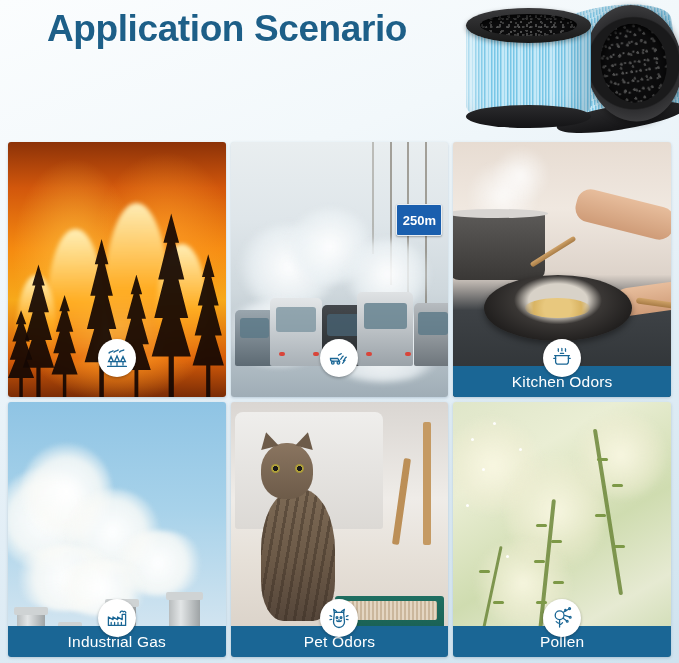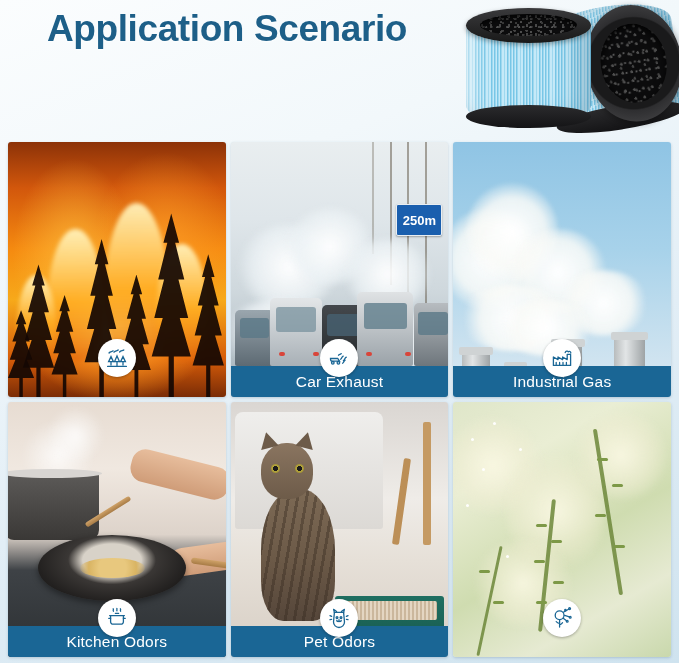--- a/index.html
+++ b/index.html
@@ -280,21 +280,49 @@
       </div>
       <div class="badge">
         <svg viewBox="0 0 24 24" fill="none" stroke="#1a6695" stroke-width="1.3" stroke-linecap="round">
           <path d="M3.5 12.5h7.2l1.8 2.6H5.4a1.9 1.9 0 0 1-1.9-1.9Z"></path>
           <circle cx="5.8" cy="16.8" r="1.3"></circle>
             <circle cx="11.4" cy="16.8" r="1.3"></circle>
           <path d="M13.6 13.2c1.6-.9 1-2.4 2.6-3.1M16.4 14.6c1.8-1 1.1-2.6 2.9-3.4M15.6 17.2c1.5-.8 1-2.2 2.5-3"></path>
           <path d="M11.5 9.2c.7-1 2.1-.7 2.7-1.6"></path>
         </svg>
       </div>
-      <div class="label">Car Exhaust</div>
+    </div>
+
+    <div class="cell">
+      <div class="photo ph-kit">
+        <div class="steam" style="left:6%;top:8%;width:34%;height:26%"></div>
+        <div class="steam" style="left:18%;top:2%;width:26%;height:22%"></div>
+        <div class="arm" style="right:-2%;top:22%;width:46%;height:13%;transform:rotate(14deg)"></div>
+        <div class="arm" style="right:-6%;top:56%;width:32%;height:11%;transform:rotate(-8deg)"></div>
+        <div class="pot" style="left:-2%;top:28%;width:44%;height:26%">
+            <div class="pot-rim"></div>
+          </div>
+        <div class="handle" style="left:34%;top:42%;width:24%;height:5px;transform:rotate(-32deg)"></div>
+        <div class="pan" style="left:14%;top:52%;width:68%;height:26%">
+            <div class="pan-food"></div>
+          </div>
+        <div class="handle" style="right:-2%;top:62%;width:18%;height:6px;transform:rotate(8deg)"></div>
+        <div class="burner" style="left:4%;width:40%"></div>
+        <div class="burner" style="left:48%;width:44%"></div>
+      </div>
+      <div class="badge">
+        <svg viewBox="0 0 24 24" fill="none" stroke="#1a6695" stroke-width="1.3" stroke-linecap="round">
+          <path d="M8.4 5.2c-.7-.9.5-1.5-.2-2.4M12 4.8c-.7-.9.5-1.5-.2-2.4M15.6 5.2c-.7-.9.5-1.5-.2-2.4"></path>
+          <path d="M4.6 9.6h14.8"></path>
+          <path d="M10.4 7.4h3.2"></path>
+          <path d="M5.6 10.2v5.6a2.4 2.4 0 0 0 2.4 2.4h8a2.4 2.4 0 0 0 2.4-2.4v-5.6"></path>
+          <path d="M5.6 12.4H3.8M18.4 12.4h1.8"></path>
+        </svg>
+      </div>
+      <div class="label">Kitchen Odors</div>
     </div>
 
     <div class="cell">
       <div class="photo ph-ind">
         <div class="plume" style="left:-6%;top:26%;width:46%;height:40%"></div>
         <div class="plume" style="left:6%;top:16%;width:42%;height:38%"></div>
         <div class="plume" style="left:26%;top:34%;width:44%;height:34%"></div>
         <div class="plume" style="left:48%;top:50%;width:42%;height:26%"></div>
         <div class="plume" style="left:2%;top:56%;width:50%;height:26%"></div>
         <div class="plume" style="left:20%;top:62%;width:46%;height:22%"></div>
@@ -315,49 +343,20 @@
           </div>
       </div>
       <div class="badge">
         <svg viewBox="0 0 24 24" fill="none" stroke="#1a6695" stroke-width="1.3" stroke-linecap="round" stroke-linejoin="round">
           <path d="M3.4 19.4V11l4.6 2.6V11l4.6 2.6V11l4.6 2.6V8.4h3.4v11Z"></path>
           <path d="M6.2 16.4v2M9.6 16.4v2M13 16.4v2M16.4 16.4v2"></path>
           <path d="M15.2 6.6c.6-1.6 2.4-1.8 3.2-.8.9-1 2.6-.2 2.4 1.2"></path>
         </svg>
       </div>
       <div class="label">Industrial Gas</div>
-    </div>
-
-    <div class="cell">
-      <div class="photo ph-kit">
-        <div class="steam" style="left:6%;top:8%;width:34%;height:26%"></div>
-        <div class="steam" style="left:18%;top:2%;width:26%;height:22%"></div>
-        <div class="arm" style="right:-2%;top:22%;width:46%;height:13%;transform:rotate(14deg)"></div>
-        <div class="arm" style="right:-6%;top:56%;width:32%;height:11%;transform:rotate(-8deg)"></div>
-        <div class="pot" style="left:-2%;top:28%;width:44%;height:26%">
-            <div class="pot-rim"></div>
-          </div>
-        <div class="handle" style="left:34%;top:42%;width:24%;height:5px;transform:rotate(-32deg)"></div>
-        <div class="pan" style="left:14%;top:52%;width:68%;height:26%">
-            <div class="pan-food"></div>
-          </div>
-        <div class="handle" style="right:-2%;top:62%;width:18%;height:6px;transform:rotate(8deg)"></div>
-        <div class="burner" style="left:4%;width:40%"></div>
-        <div class="burner" style="left:48%;width:44%"></div>
-      </div>
-      <div class="badge">
-        <svg viewBox="0 0 24 24" fill="none" stroke="#1a6695" stroke-width="1.3" stroke-linecap="round">
-          <path d="M8.4 5.2c-.7-.9.5-1.5-.2-2.4M12 4.8c-.7-.9.5-1.5-.2-2.4M15.6 5.2c-.7-.9.5-1.5-.2-2.4"></path>
-          <path d="M4.6 9.6h14.8"></path>
-          <path d="M10.4 7.4h3.2"></path>
-          <path d="M5.6 10.2v5.6a2.4 2.4 0 0 0 2.4 2.4h8a2.4 2.4 0 0 0 2.4-2.4v-5.6"></path>
-          <path d="M5.6 12.4H3.8M18.4 12.4h1.8"></path>
-        </svg>
-      </div>
-      <div class="label">Kitchen Odors</div>
     </div>
 
     <div class="cell">
       <div class="photo ph-pet">
         <div class="sofa"></div>
         <div class="stool"></div>
           <div class="stool2"></div>
         <div class="cat-body">
           <div class="cat-stripes"></div>
         </div>
@@ -415,16 +414,17 @@
         <svg viewBox="0 0 24 24" fill="none" stroke="#1a6695" stroke-width="1.3" stroke-linecap="round">
           <circle cx="9.6" cy="9.2" r="4.4"></circle>
           <path d="M9.6 13.6V21M9.6 17.4c-1.6 0-2.6-1-3.4-1.8M9.6 18.8c1.4-.2 2.2-1.2 2.9-2"></path>
           <path d="M13.4 6.2 19 3M14.6 9.4l4.8 1.4M13.2 12.2l3.4 2.6"></path>
           <circle cx="19.6" cy="2.6" r=".9"></circle>
             <circle cx="20.2" cy="11.2" r=".9"></circle>
           <circle cx="17.2" cy="15.2" r=".9"></circle>
             <circle cx="15.4" cy="4.2" r=".7"></circle>
         </svg>
       </div>
+      <div class="label">Pollen</div>
     </div>
 
   </div>
 </div>
 
 </body></html>

